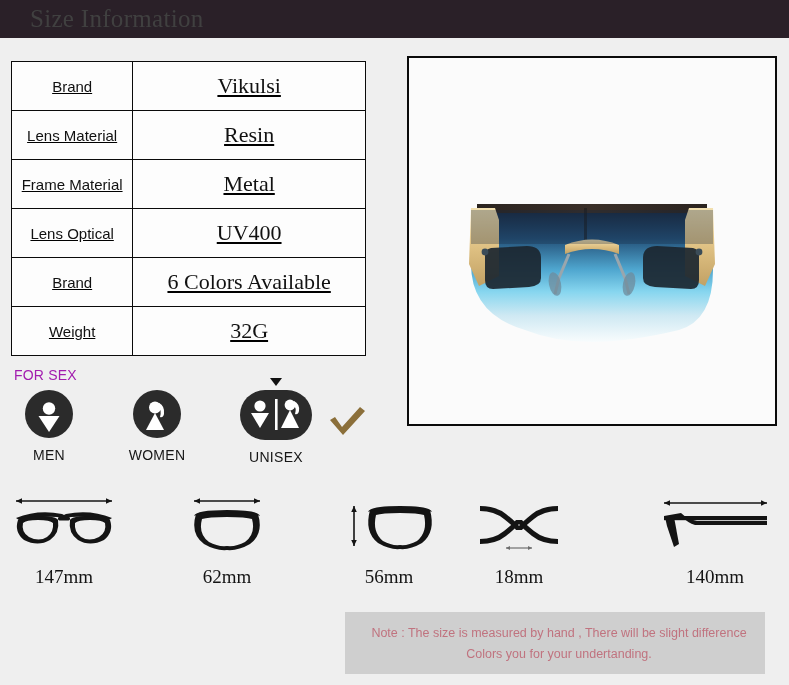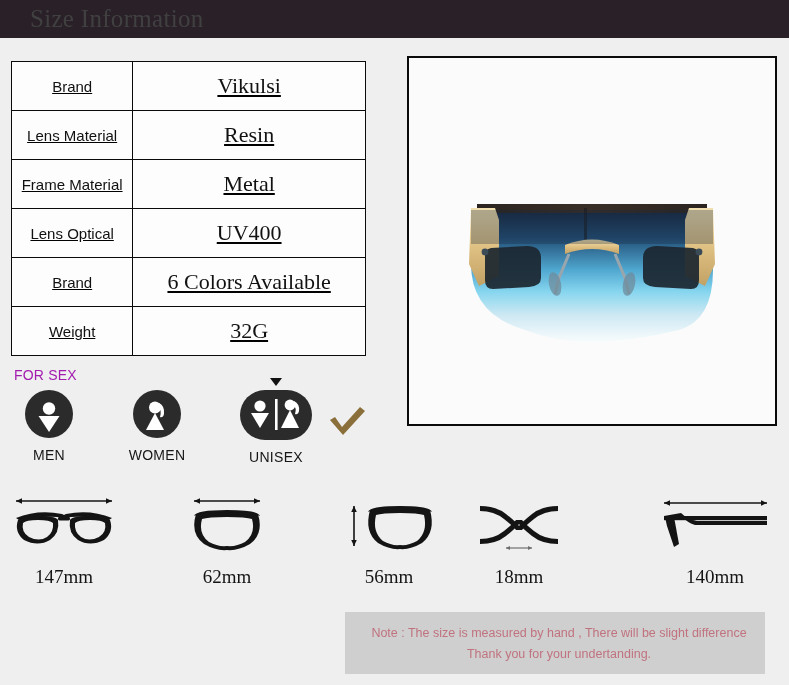--- a/index.html
+++ b/index.html
@@ -402,14 +402,14 @@
         <path d="M 9 24 L 26 24 Q 33 31 40 33 L 112 33 L 112 29 L 42 29 Q 32 27 26 21 Z"></path>
         <path d="M 10 25 L 19 25 L 24 52 L 19 55 L 12 34 Z"></path>
       </g>
     </svg>
     <div class="measure-caption">140mm</div>
   </div>
 </div>
 
 <div class="note-box">
   <div class="note-line">Note : The size is measured by hand , There will be slight difference</div>
-  <div class="note-line">Thank you for your undertanding.</div>
+  <div class="note-line">Colors you for your undertanding.</div>
 </div>
 
 </body></html>

